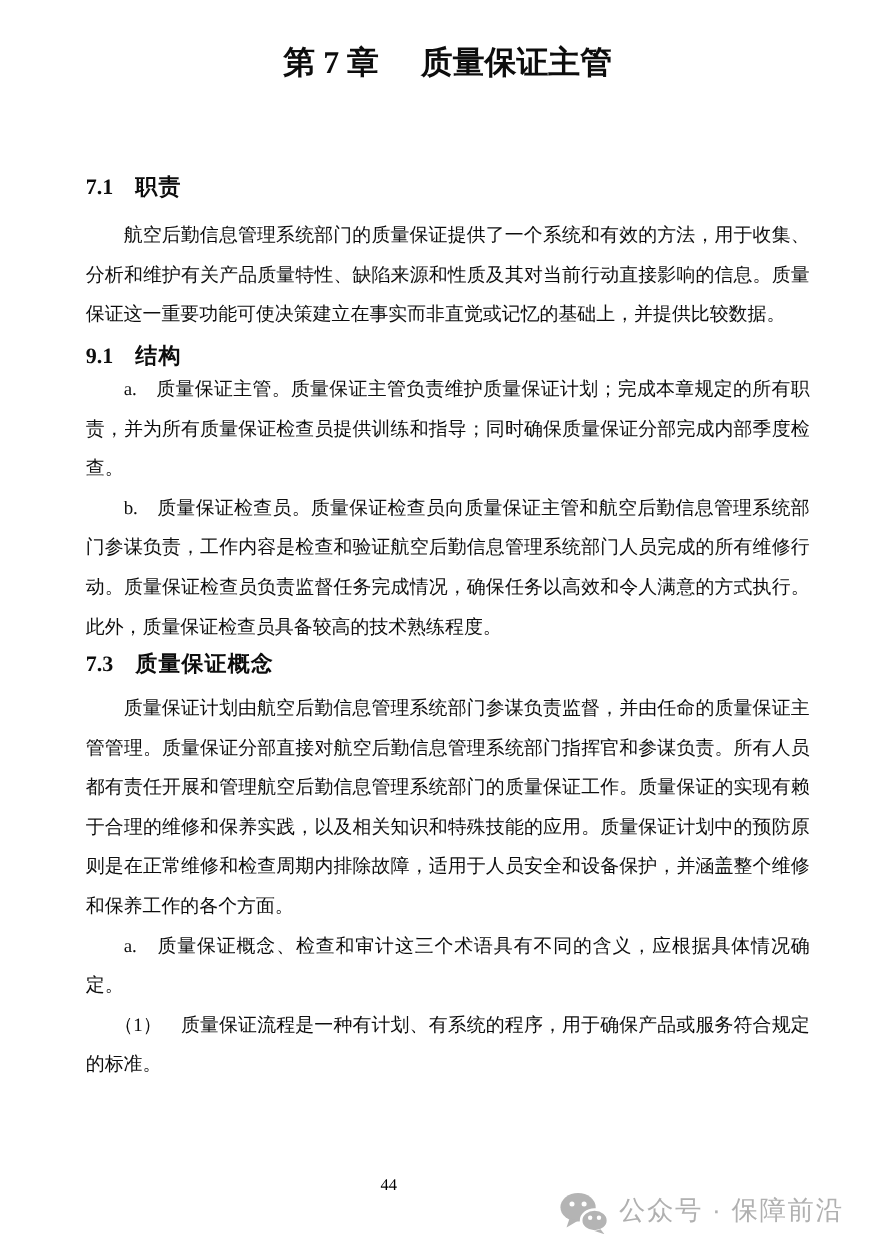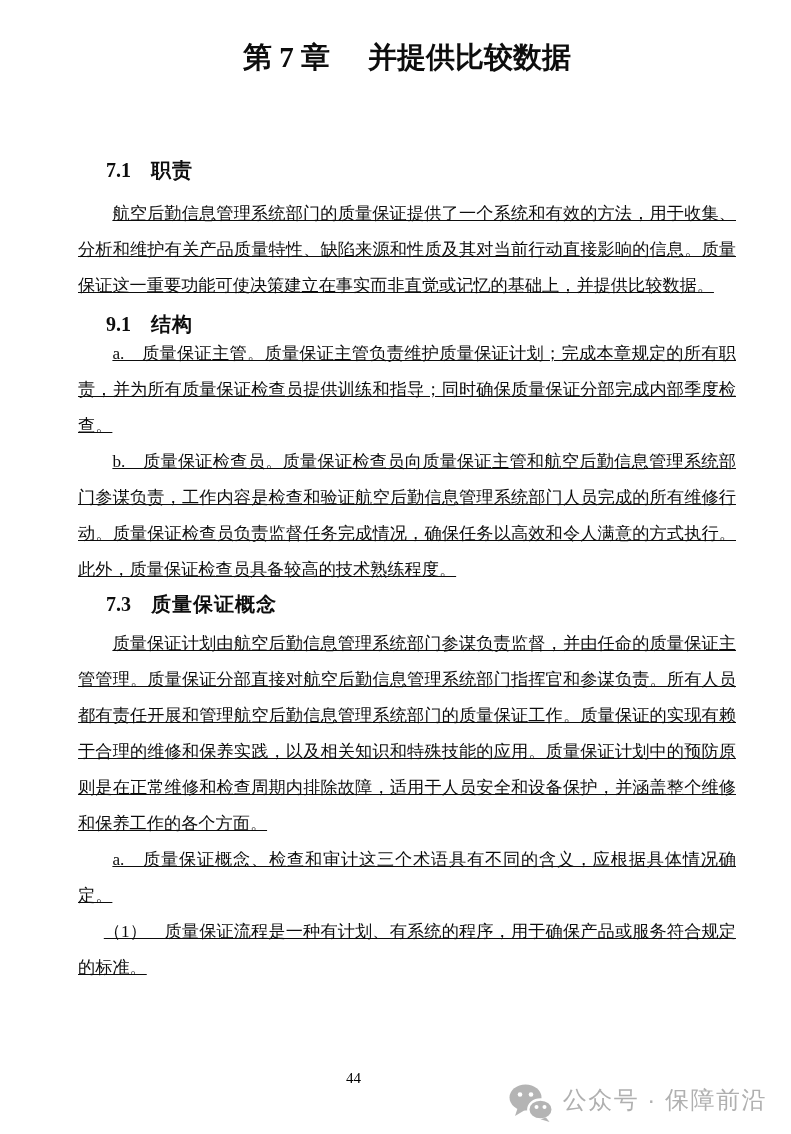--- a/index.html
+++ b/index.html
@@ -23,37 +23,35 @@
     font-size: 29px;
     font-weight: bold;
     white-space: nowrap;
   }
   .doc-title .chapter { margin-right: 38px; }
   .sec-head {
     font-size: 20px;
     font-weight: bold;
     line-height: 24px; height: 24px;
     white-space: nowrap;
-    margin-left: 28px;
   }
   .sec-head .num {
     font-family: "Liberation Serif", serif;
     margin-right: 20px;
   }
   .sec-head .label {
     font-family: "Liberation Sans", "DejaVu Sans", sans-serif;
     letter-spacing: 1px;
   }
   .para {
     font-size: 17.2px;
     line-height: 36px;
     text-align: justify;
     text-indent: 2em;
     letter-spacing: 0;
-    text-decoration: underline;
   }
   .para.item-num { text-indent: 1.5em; }
   #h71 { margin-top: 84px; }
   #p71 { margin-top: 14px; }
   #h72 { margin-top: 8px; }
   #p72 { margin-top: 10px; }
   #h73 { margin-top: 4px; }
   #p73 { margin-top: 10px; }
   .page-footer {
     position: absolute;
@@ -77,21 +75,21 @@
     white-space: nowrap;
   }
   .watermark svg { display: block; }
 </style>
 </head>
 <body>
 
 <div class="content">
 
   <div class="doc-title">
-    <span class="chapter">第 7 章</span><span>并提供比较数据</span>
+    <span class="chapter">第 7 章</span><span>质量保证主管</span>
   </div>
 
   <div class="sec-head" id="h71">
     <span class="num">7.1</span><span class="label">职责</span>
   </div>
   <div class="para" id="p71">航空后勤信息管理系统部门的质量保证提供了一个系统和有效的方法，用于收集、分析和维护有关产品质量特性、缺陷来源和性质及其对当前行动直接影响的信息。质量保证这一重要功能可使决策建立在事实而非直觉或记忆的基础上，并提供比较数据。</div>
 
   <div class="sec-head" id="h72">
     <span class="num">9.1</span><span class="label">结构</span>
   </div>

